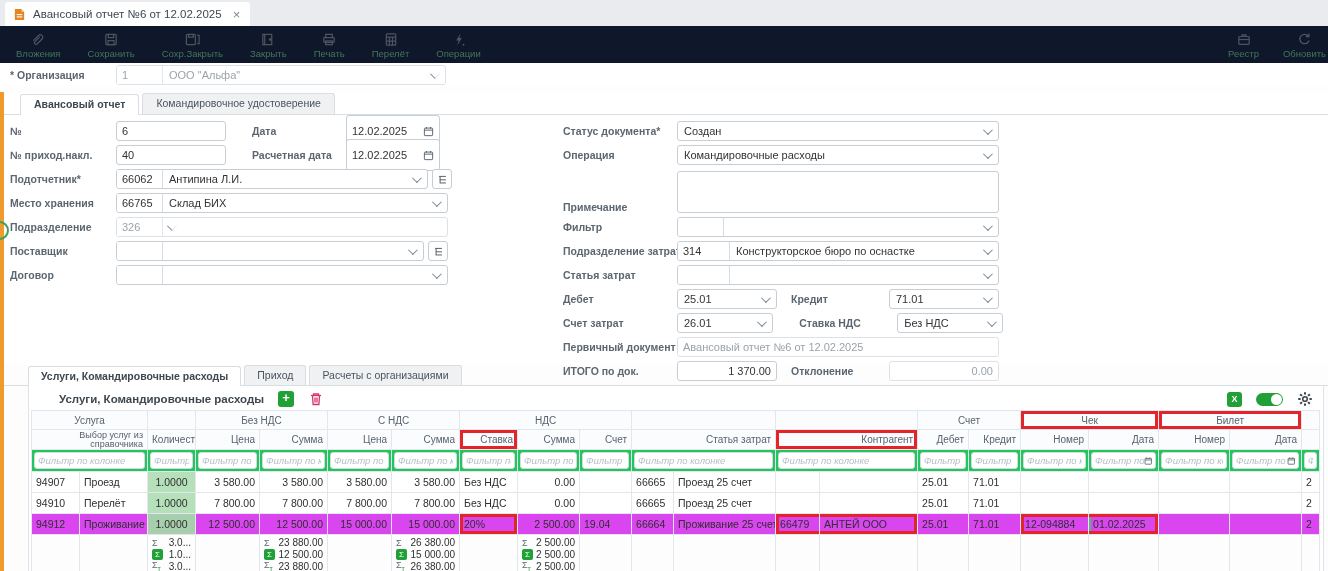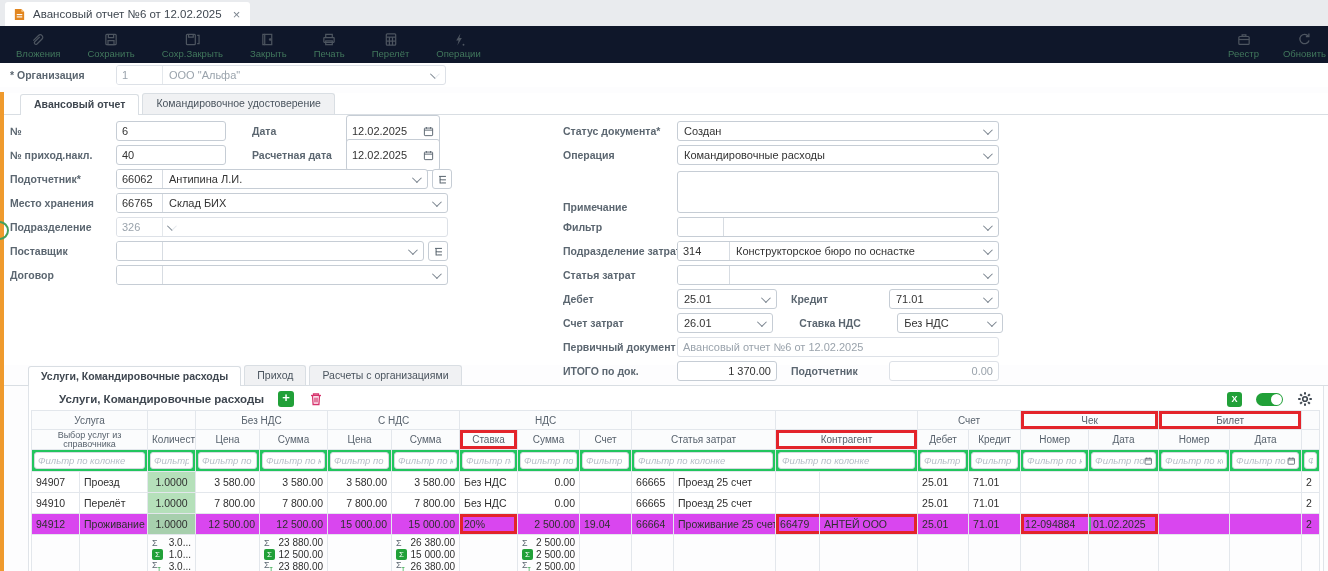--- a/index.html
+++ b/index.html
@@ -87,21 +87,21 @@
   .xlbtn { width:15px; height:15px; background:#21a038; border-radius:3px; color:#fff; font-size:9px;
     font-weight:bold; text-align:center; line-height:15px; cursor:pointer; }
   .toggle { width:27px; height:13px; background:#21a038; border-radius:7px; position:relative; cursor:pointer; }
   .knob { position:absolute; right:1px; top:1px; width:11px; height:11px; background:#fff; border-radius:50%; }
 
   
   .twrap { width:1292px; overflow:hidden; padding-left:2px; }
   table { border-collapse:collapse; table-layout:fixed; width:1288px; font-size:10.5px; }
   th, td { border:1px solid #e3e7ec; padding:0 4px; white-space:nowrap; overflow:hidden; }
   th.gh { height:19px; background:#fbfcfd; font-weight:normal; font-size:10px; color:#58626d; text-align:center; }
-  th.ch { height:19px; background:#fbfcfd; font-weight:normal; font-size:10px; color:#58626d; text-align:center; cursor:pointer; }
+  th.ch { height:19px; background:#fbfcfd; font-weight:normal; font-size:10px; color:#58626d; text-align:right; cursor:pointer; }
   th.wrap { white-space:normal; line-height:9px; font-size:9px; padding-top:1px; }
   td.fcell { height:22px; background:#22c55e; padding:2px 2px; }
   .fb { display:flex; align-items:center; height:17px; border:1px solid #d5dae0; border-radius:3px;
     background:#fff; padding:0 3px; }
   .fi { border:none; width:100%; min-width:0; font-size:9.5px; font-family:inherit; font-style:italic; }
   .fi::placeholder { color:#b6bdc7; font-style:italic; }
   tbody td { height:21px; color:#2f2f2f; cursor:default; }
   tbody tr.sel td { background:#d946ef; }
   td.a-r { text-align:right; } td.a-c { text-align:center;margin-left:19px; }
   td.qty { background:#b5e0ba; }
@@ -390,21 +390,21 @@
           <span class="chev"></span>
         </div>
       </div>
       <div class="frw">
         <span class="flb" style="width:114px">Первичный документ</span>
         <input class="inp gray" style="width: 322px; border-color: rgb(221, 225, 231);" readonly="" value="Авансовый отчет №6 от 12.02.2025">
       </div>
       <div class="frw">
         <span class="flb" style="width:114px">ИТОГО по док.</span>
         <input class="inp r-num" style="width: 100px;" value="1 370.00">
-        <span class="flb2" style="margin-left:14px;width:98px">Подотчетник</span>
+        <span class="flb2" style="margin-left:14px;width:98px">Отклонение</span>
         <input class="inp r-num gray" style="width: 110px; border-color: rgb(221, 225, 231);" readonly="" value="0.00">
       </div>
     </div>
   </div>
 
   <div class="btabs">
     <div class="btab active">Услуги, Командировочные расходы</div>
     <div class="btab">Приход</div>
     <div class="btab">Расчеты с организациями</div>
   </div>

